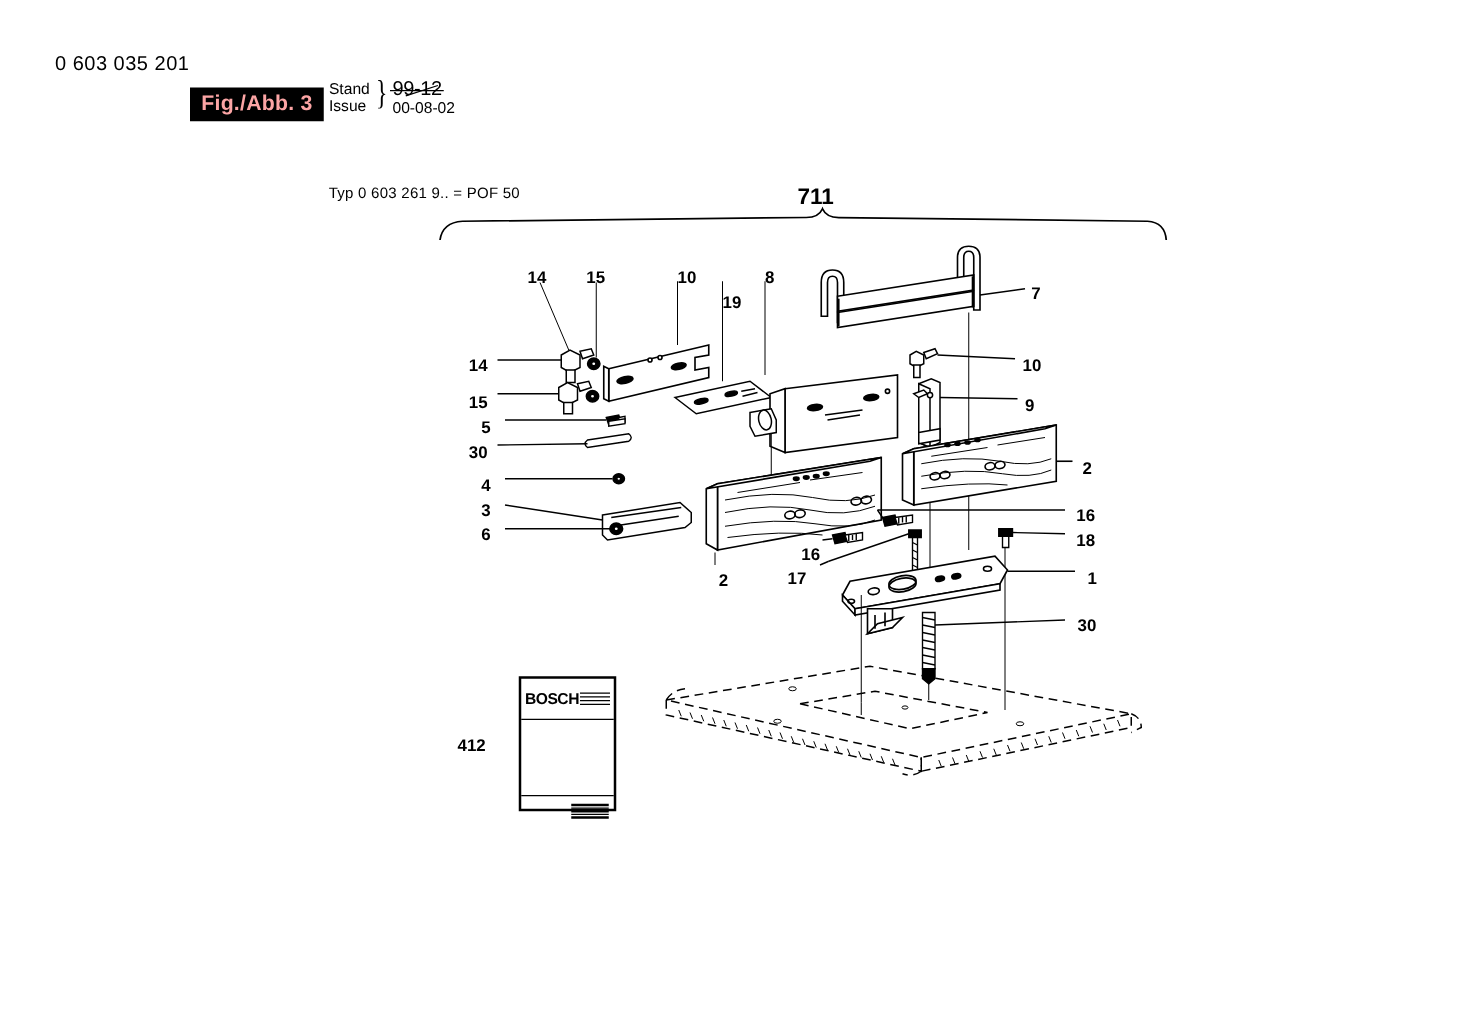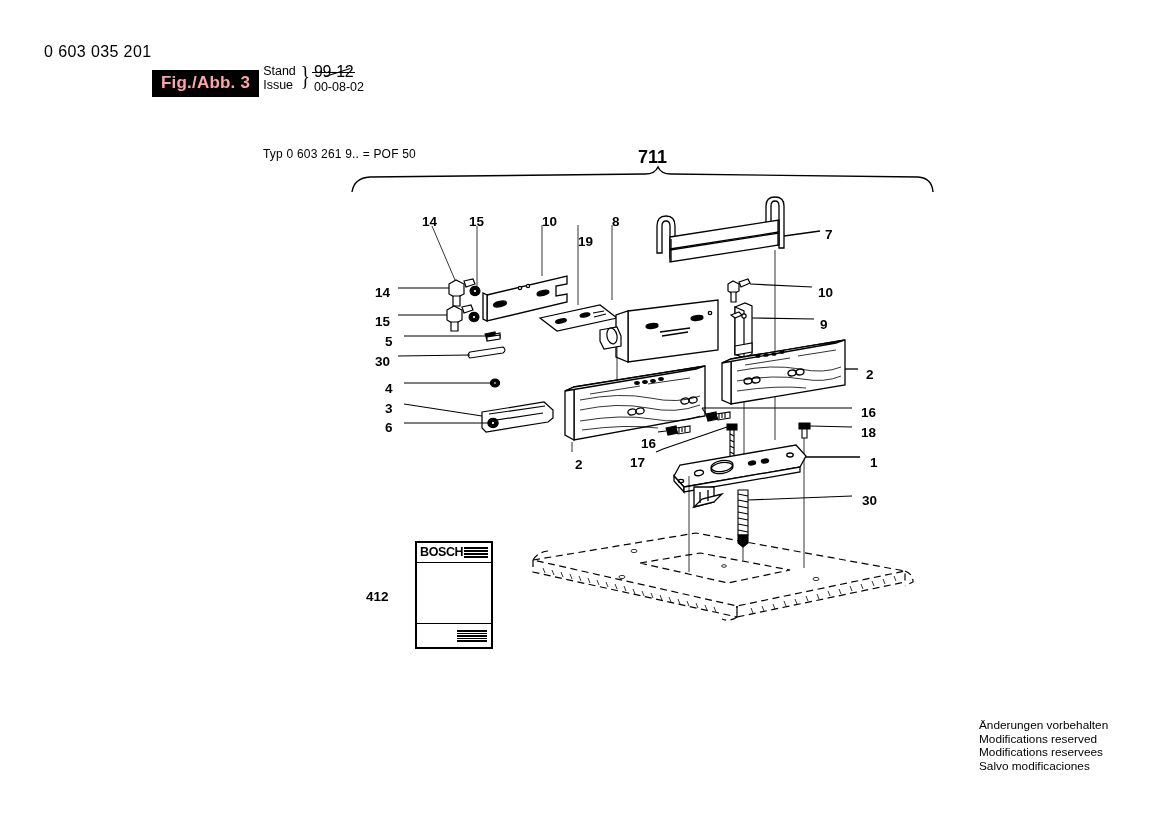--- a/index.html
+++ b/index.html
@@ -151,21 +151,21 @@
     border: 2.2px solid #000;
     background: #fff;
     box-sizing: border-box;
   }
   #manual-header {
     position: relative;
     height: 20px;
     border-bottom: 1.6px solid #000;
     display: flex;
     align-items: center;
-    padding: 3px 3px;
+    padding: 16px 3px;
     box-sizing: border-box;
   }
   #manual-brand {
     font-size: 12.5px;
     font-weight: bold;
     letter-spacing: -0.4px;
     line-height: 1;
   }
   .rule-stack {
     display: flex;
@@ -507,20 +507,14 @@
       <span class="rule-stack">
           <i></i>
           <i></i>
           <i></i>
           <i></i>
           <i></i>
         </span>
     </div>
   </div>
 
-  <div id="footer-notes">
-    <div>Änderungen vorbehalten</div>
-    <div>Modifications reserved</div>
-    <div>Modifications reservees</div>
-    <div>Salvo modificaciones</div>
-  </div>
 
 </div>
 
 </body></html>

